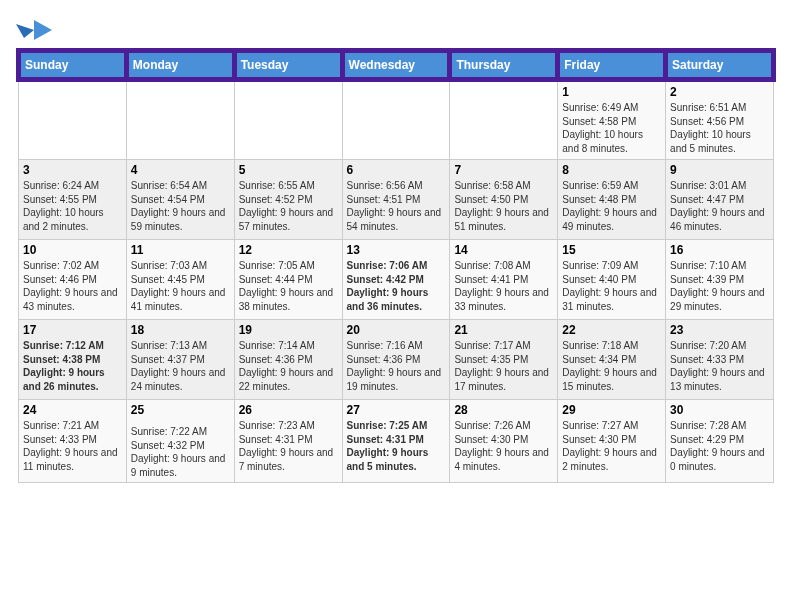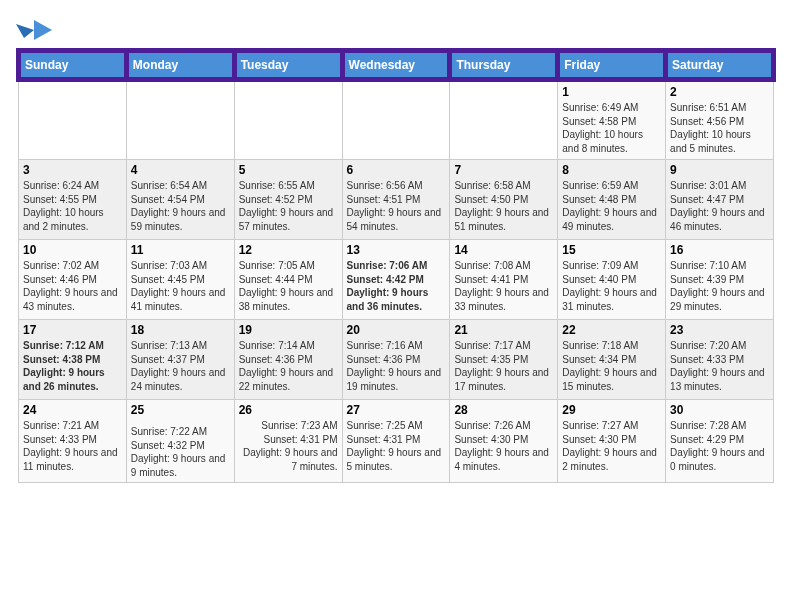--- a/index.html
+++ b/index.html
@@ -261,27 +261,27 @@
 Daylight: 9 hours and 11 minutes.</div>
         </td>
         <td>
           <span class="day-num">25</span>
           <div class="day-info" style="white-space: pre-line; margin-top: 8px;">Sunrise: 7:22 AM
 Sunset: 4:32 PM
 Daylight: 9 hours and 9 minutes.</div>
         </td>
         <td>
           <span class="day-num">26</span>
-          <div class="day-info" style="white-space: pre-line; text-align: right;">Sunrise: 7:23 AM
+          <div class="day-info" style="white-space: pre-line;">Sunrise: 7:23 AM
 Sunset: 4:31 PM
 Daylight: 9 hours and 7 minutes.</div>
         </td>
         <td>
           <span class="day-num">27</span>
-          <div class="day-info" style="white-space: pre-line;">Sunrise: 7:25 AM
+          <div class="day-info" style="white-space: pre-line; font-weight: bold;">Sunrise: 7:25 AM
 Sunset: 4:31 PM
 Daylight: 9 hours and 5 minutes.</div>
         </td>
         <td>
           <span class="day-num">28</span>
           <div class="day-info" style="white-space: pre-line;">Sunrise: 7:26 AM
 Sunset: 4:30 PM
 Daylight: 9 hours and 4 minutes.</div>
         </td>
         <td>

